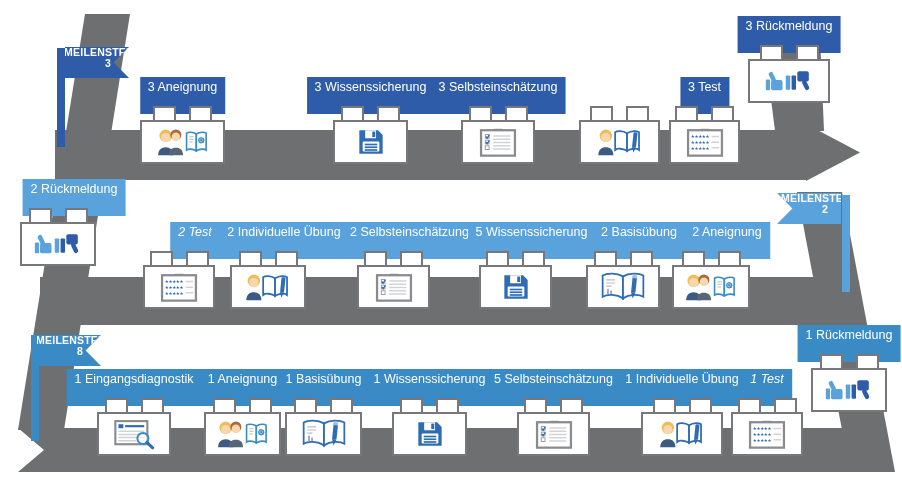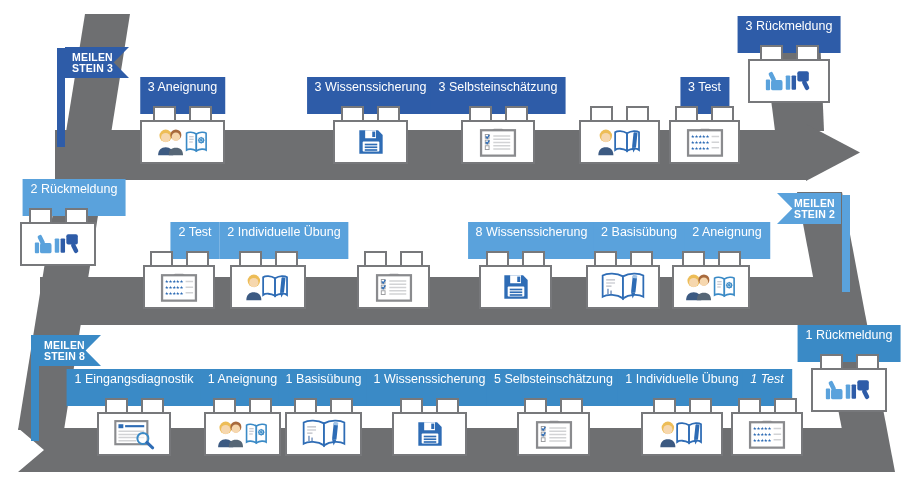--- a/index.html
+++ b/index.html
@@ -5,21 +5,21 @@
   html,body{margin:0;padding:0;background:#fff;}
   .stage{position:relative;width:902px;height:487px;background:#fff;overflow:hidden;
          font-family:"Liberation Sans",sans-serif;}
   
   .band,.diag,.arrowhead{position:absolute;background:var(--band-gray);}
   .diag{z-index:1;}
   .band{z-index:2;}
   .arrowhead{z-index:2;}
   
   .pole{position:absolute;width:8px;z-index:3;}
-  .flag{position:absolute;height:31px;width:64px;z-index:3;display:flex;flex-direction:column;
+  .flag{position:absolute;height:31px;width:64px;z-index:3;display:flex;flex-direction:row;
         justify-content:center;color:#fff;font-size:10.5px;font-weight:bold;line-height:11px;
         letter-spacing:.2px;box-sizing:border-box;}
   .flag-notch-right{clip-path:polygon(0 0,100% 0,76% 50%,100% 100%,0 100%);padding-left:7px;}
   .flag-notch-left{clip-path:polygon(0 0,100% 0,100% 100%,0 100%,24% 50%);padding-left:17px;}
   
   .station{position:absolute;z-index:4;height:88px;}
   .st-label{position:absolute;top:0;left:50%;transform:translateX(-50%);white-space:nowrap;
             color:#fff;font-size:12.5px;height:37px;line-height:21px;padding:0 8px;}
   .lab1{background:var(--blue-mid);}
   .lab2{background:var(--blue-light);margin-left:16px;}
@@ -267,21 +267,21 @@
     <div class="st-tabs">
         <i class="tab"></i>
         <i class="tab"></i>
       </div>
     <div class="st-box">
       <svg class="ic ic-thumbs">
           <use href="#sym-thumbs"></use>
         </svg>
     </div>
   </div>
-  <div class="station" style="left:143px;top:222px;width:72px;">
+  <div class="station" style="left:143px;top:222px;width:72px;font-style:italic;">
     <div class="st-label lab2">2 Test</div>
     <div class="st-tabs">
         <i class="tab"></i>
         <i class="tab"></i>
       </div>
     <div class="st-box">
       <svg class="ic ic-clip">
           <use href="#sym-clipstars"></use>
         </svg>
     </div>
@@ -292,32 +292,33 @@
         <i class="tab"></i>
         <i class="tab"></i>
       </div>
     <div class="st-box">
       <svg class="ic ic-pbook">
           <use href="#sym-pbook"></use>
         </svg>
     </div>
   </div>
   <div class="station" style="left:357px;top:222px;width:73px;">
+    <div class="st-label lab2">2 Selbsteinschätzung</div>
     <div class="st-tabs">
         <i class="tab"></i>
         <i class="tab"></i>
       </div>
     <div class="st-box">
       <svg class="ic ic-clip">
           <use href="#sym-clipcheck"></use>
         </svg>
     </div>
   </div>
   <div class="station" style="left:479px;top:222px;width:73px;">
-    <div class="st-label lab2">8 Wissenssicherung</div>
+    <div class="st-label lab2">5 Wissenssicherung</div>
     <div class="st-tabs">
         <i class="tab"></i>
         <i class="tab"></i>
       </div>
     <div class="st-box">
       <svg class="ic ic-floppy">
           <use href="#sym-floppy"></use>
         </svg>
     </div>
   </div>

